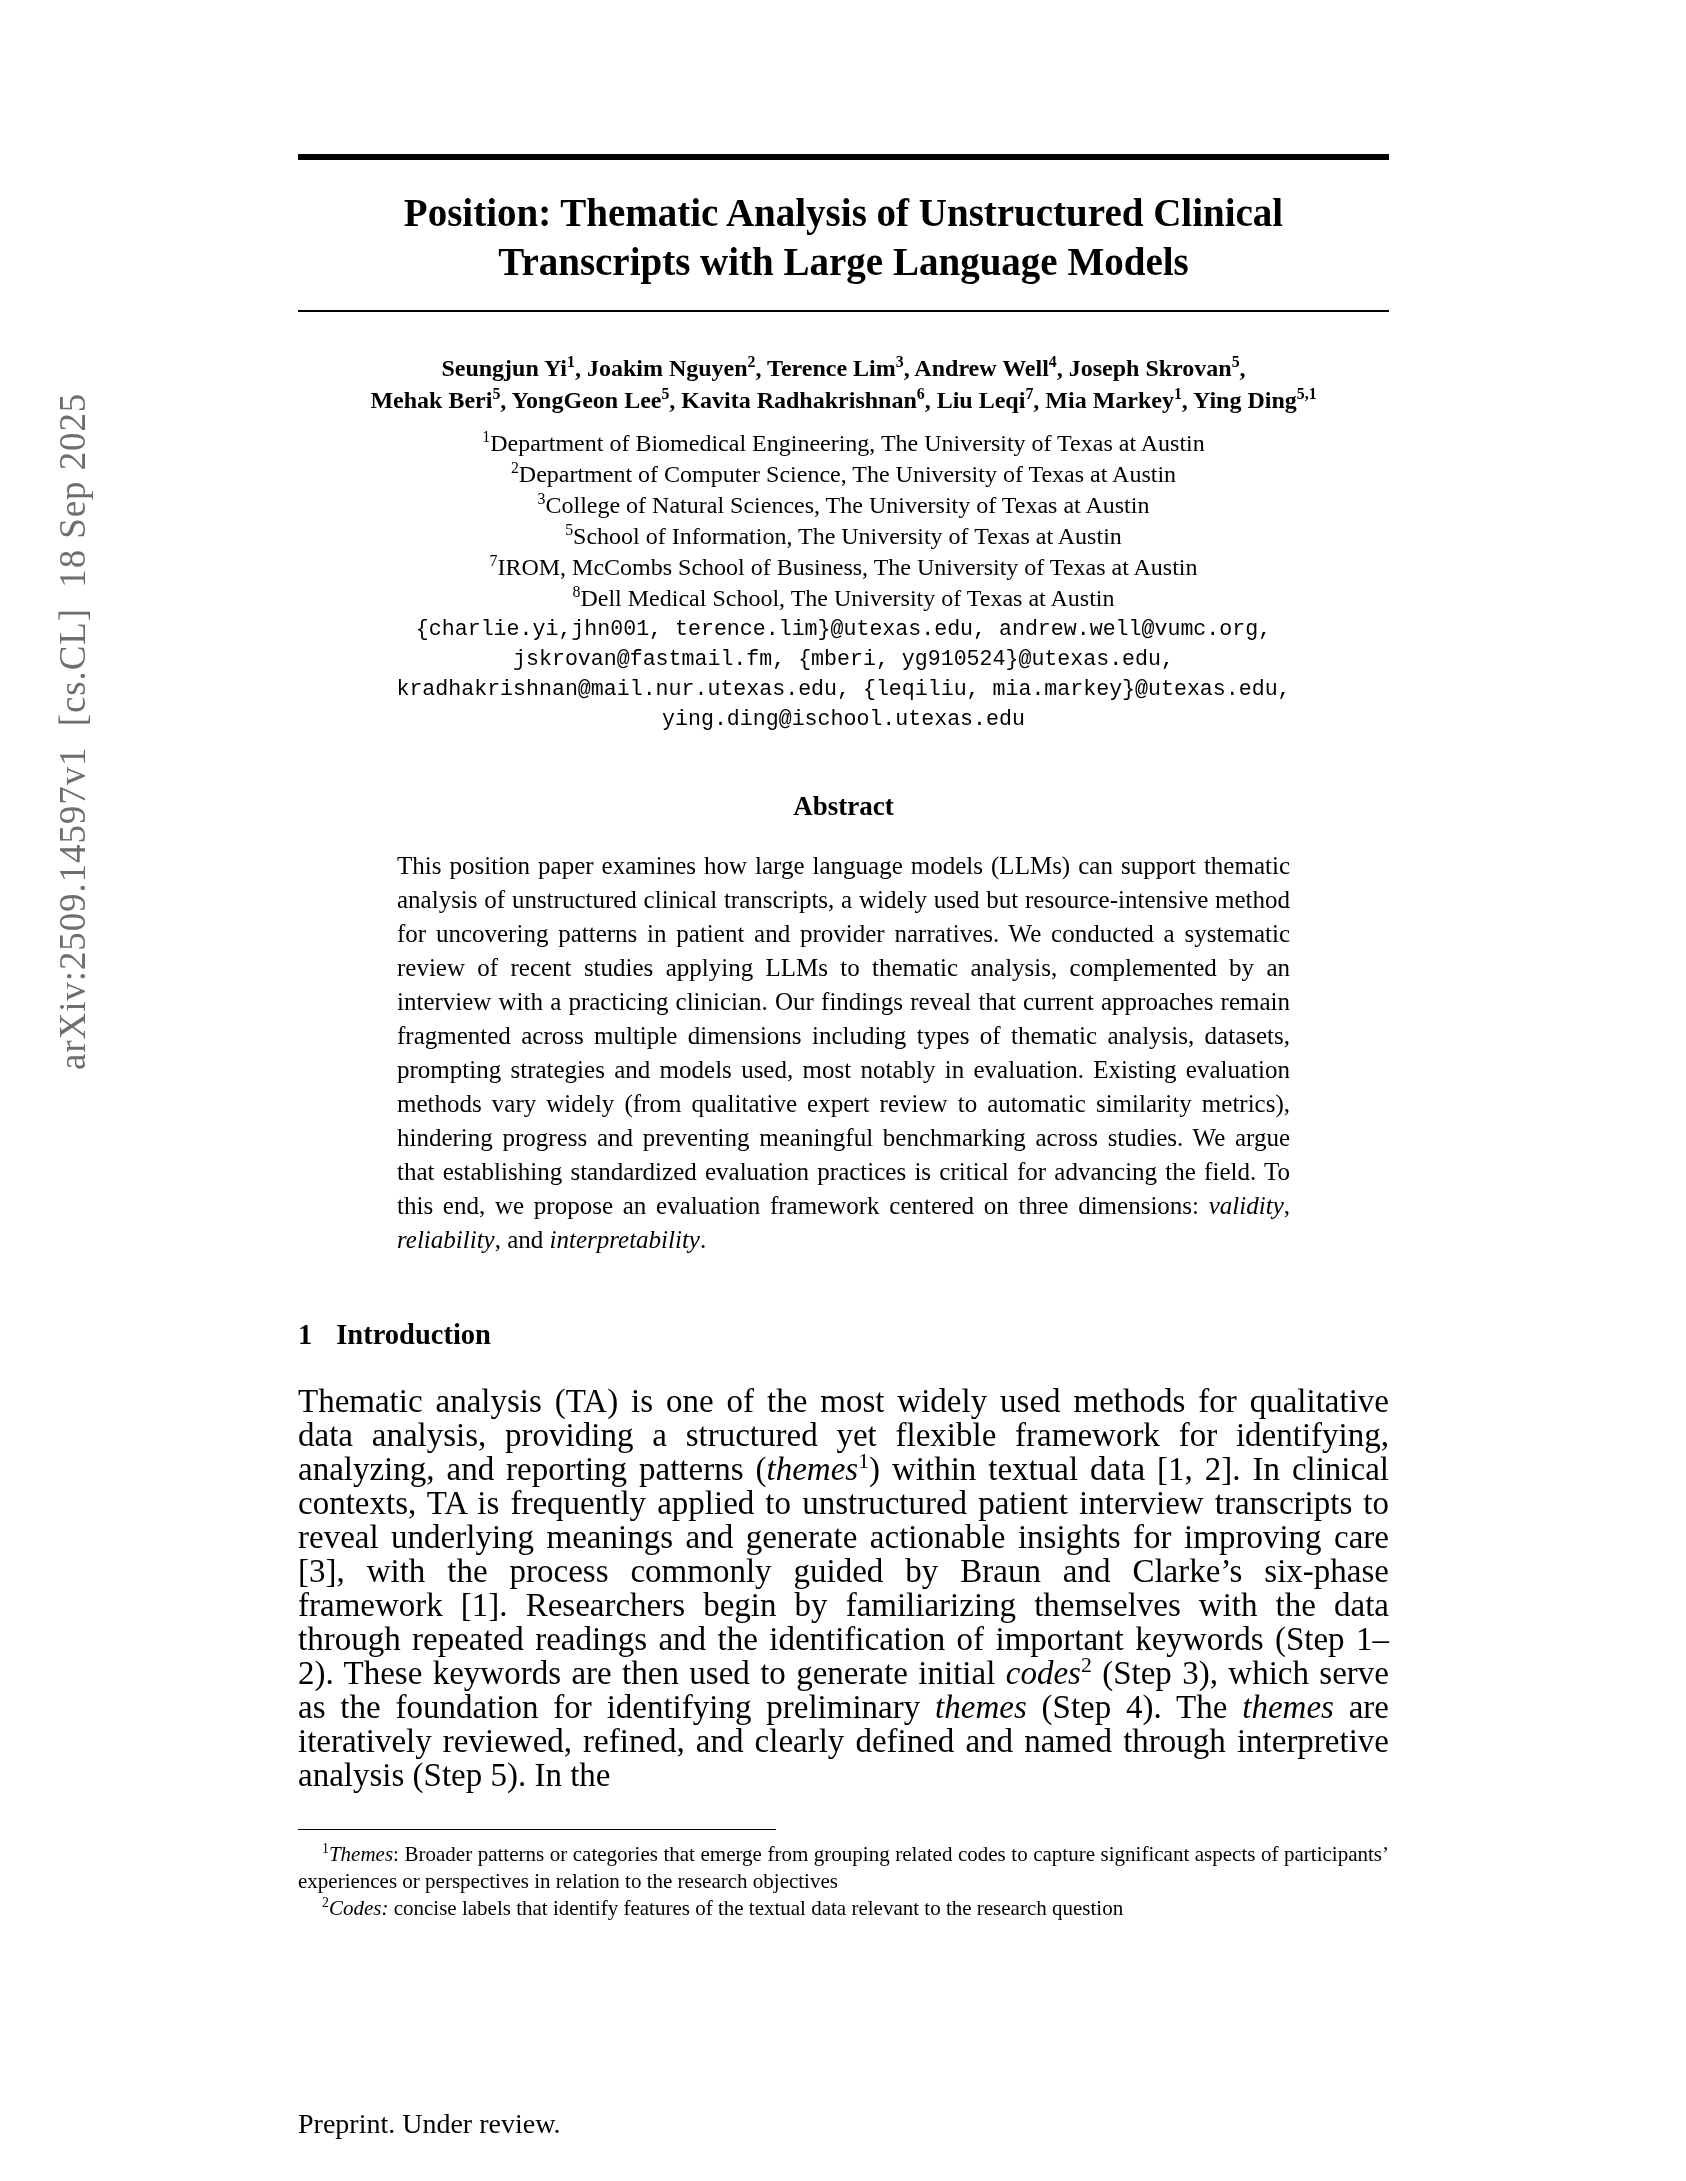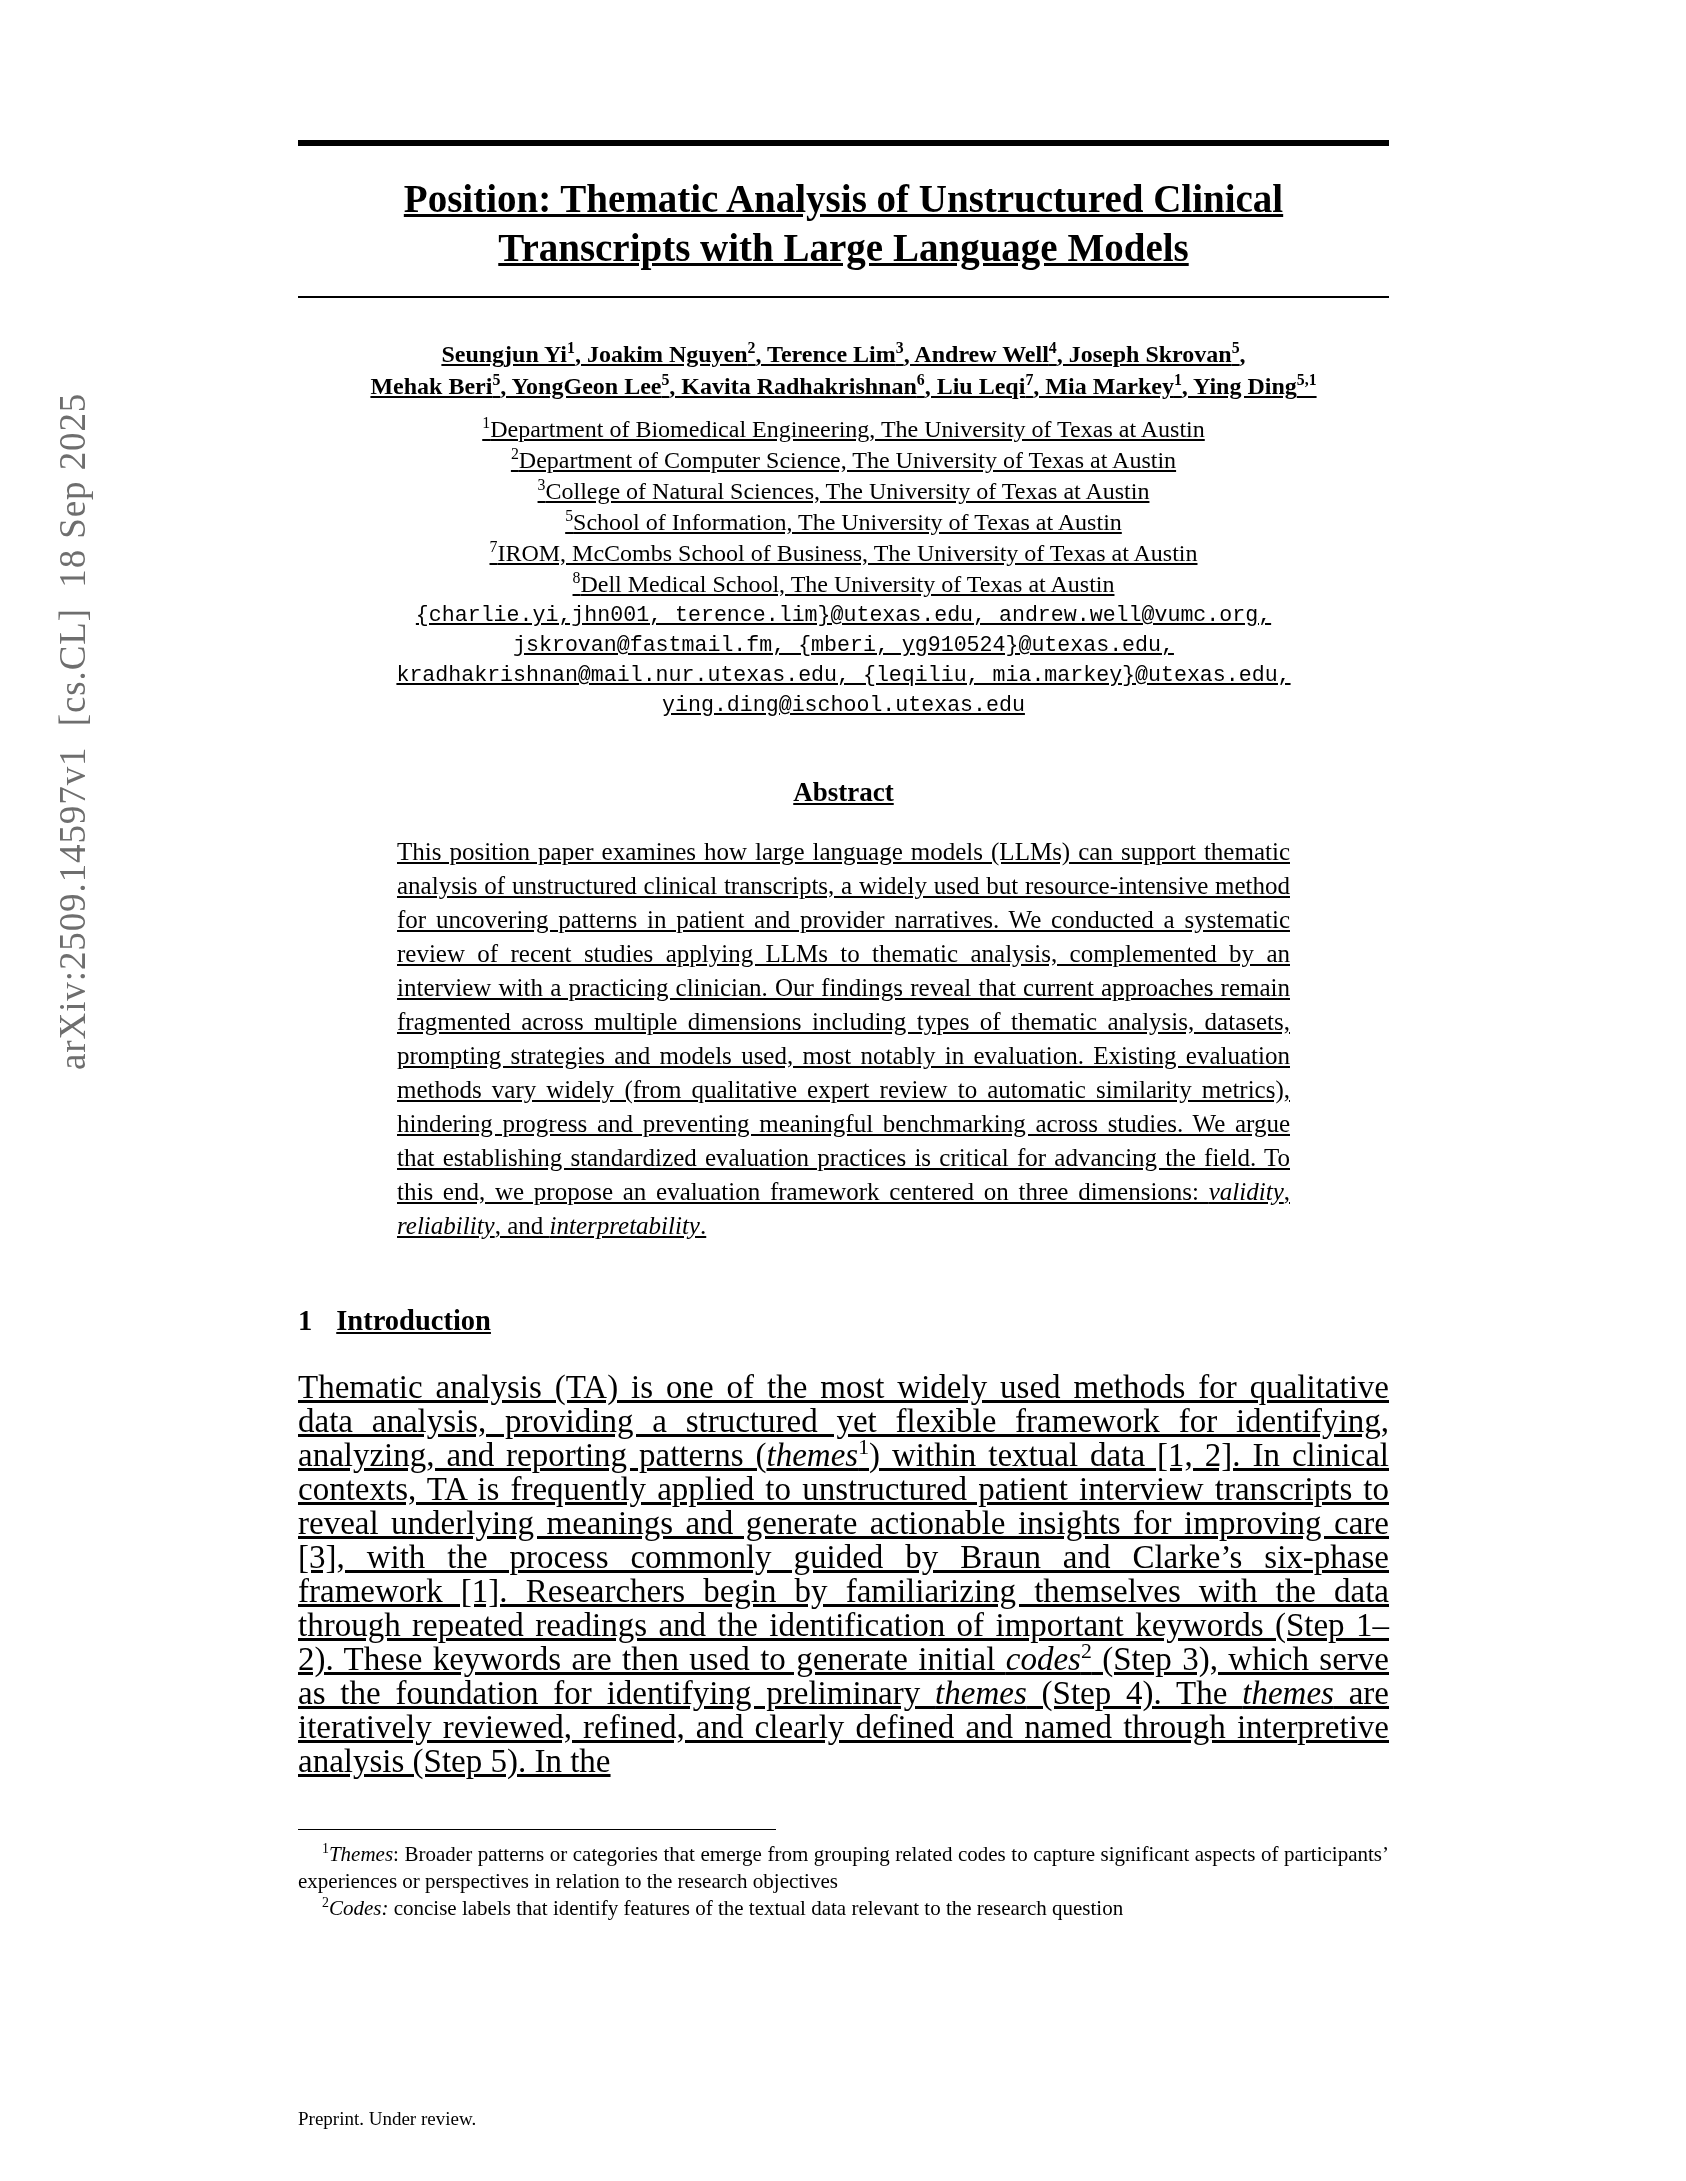--- a/index.html
+++ b/index.html
@@ -4,21 +4,21 @@
 <style>
   * { margin: 0; padding: 0; box-sizing: border-box; }
   html, body { background: #ffffff; }
   body {
     width: 1686px; height: 2182px;
     position: relative;
     font-family: "Liberation Serif", serif;
     color: #000;
   }
   .page { position: absolute; inset: 0; background: #ffffff; overflow: hidden; }
-  .content { position: absolute; left: 298px; top: 140px; width: 1091px; text-decoration: underline; }
+  .content { position: absolute; left: 298px; top: 154px; width: 1091px; }
 
   .rule-thick { height: 6.4px; background: #000; }
   .rule-thin  { height: 1.8px; background: #000; margin-top: 24px; }
 
   .title { margin-top: 27.5px; text-align: center; font-weight: bold; font-size: 39px; line-height: 49px; }
   .title-line { display: block; }
 
   sup { font-size: 66%; line-height: 0; vertical-align: super; }
 
   .authors { margin-top: 40px; text-align: center; font-weight: bold; font-size: 24px; line-height: 32px; }
@@ -37,21 +37,21 @@
 
   .section-heading { margin-top: 62px; font-size: 28.5px; font-weight: bold; }
   .section-number { display: inline-block; margin-right: 24px; }
 
   .body-par { margin-top: 33px; text-align: justify; font-size: 33px; line-height: 34px; }
 
   .footnote-block { position: absolute; left: 298px; top: 1829px; width: 1091px; font-size: 21px; line-height: 27px; }
   .footnote-rule { width: 478px; border-top: 1.8px solid #000; margin-bottom: 11px; }
   .footnote { text-indent: 24px; text-align: justify; }
 
-  .footer-note { position: absolute; left: 298px; top: 2108px; font-size: 19px; }
+  .footer-note { position: absolute; left: 298px; top: 2108px; font-size: 28px; }
 
   .arxiv-label {
     position: absolute; left: 51px; top: 1070px;
     transform-origin: 0 0; transform: rotate(-90deg);
     white-space: pre;
     font-size: 37px; color: #6e6e6e;
     font-family: "Liberation Serif", serif;
     letter-spacing: 0.9px;
   }
 </style>

